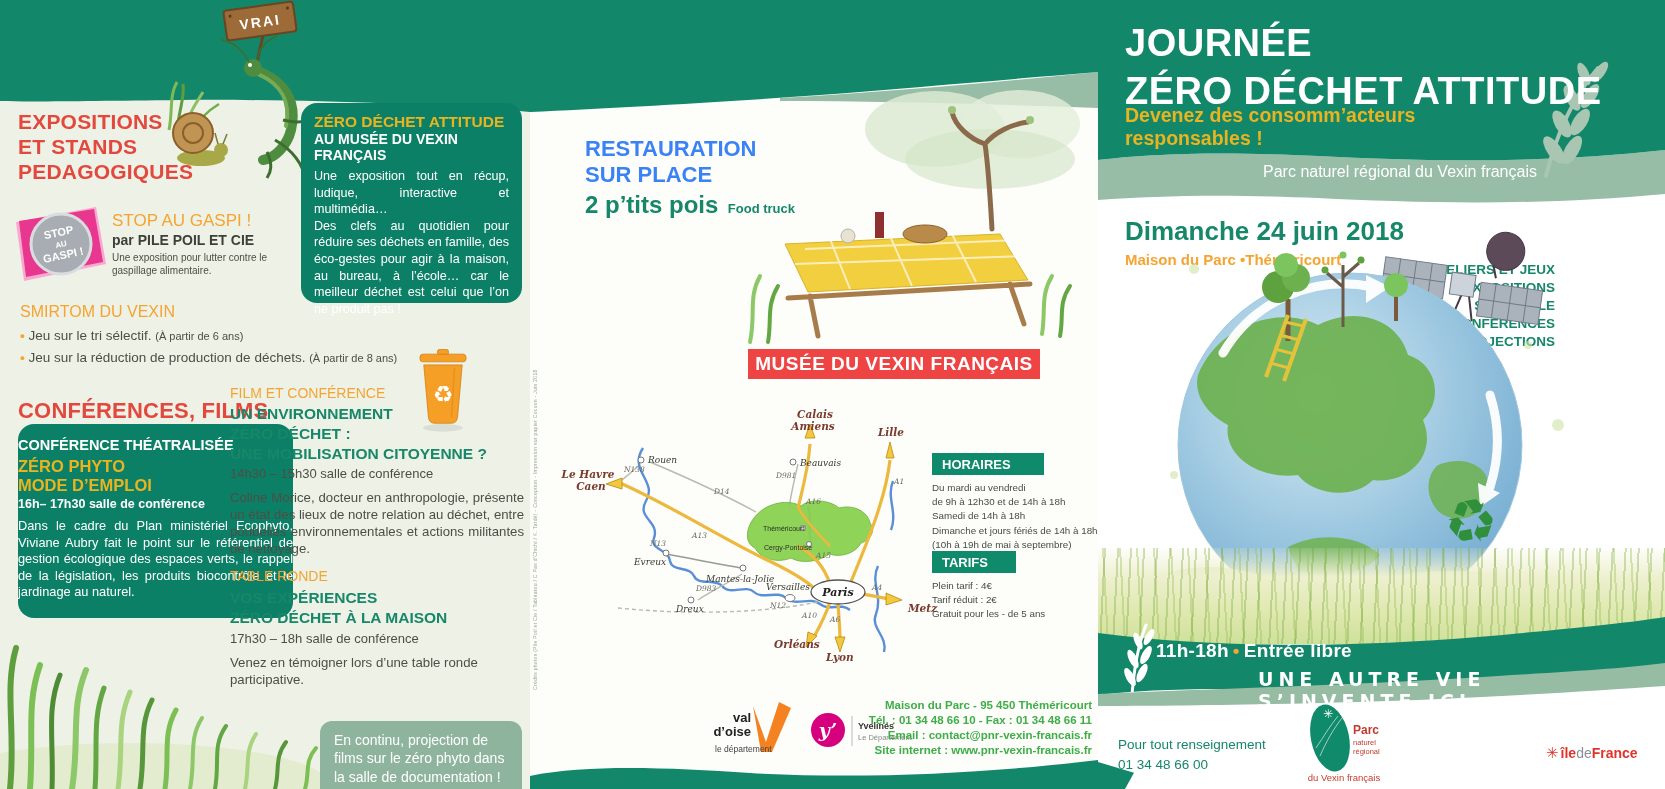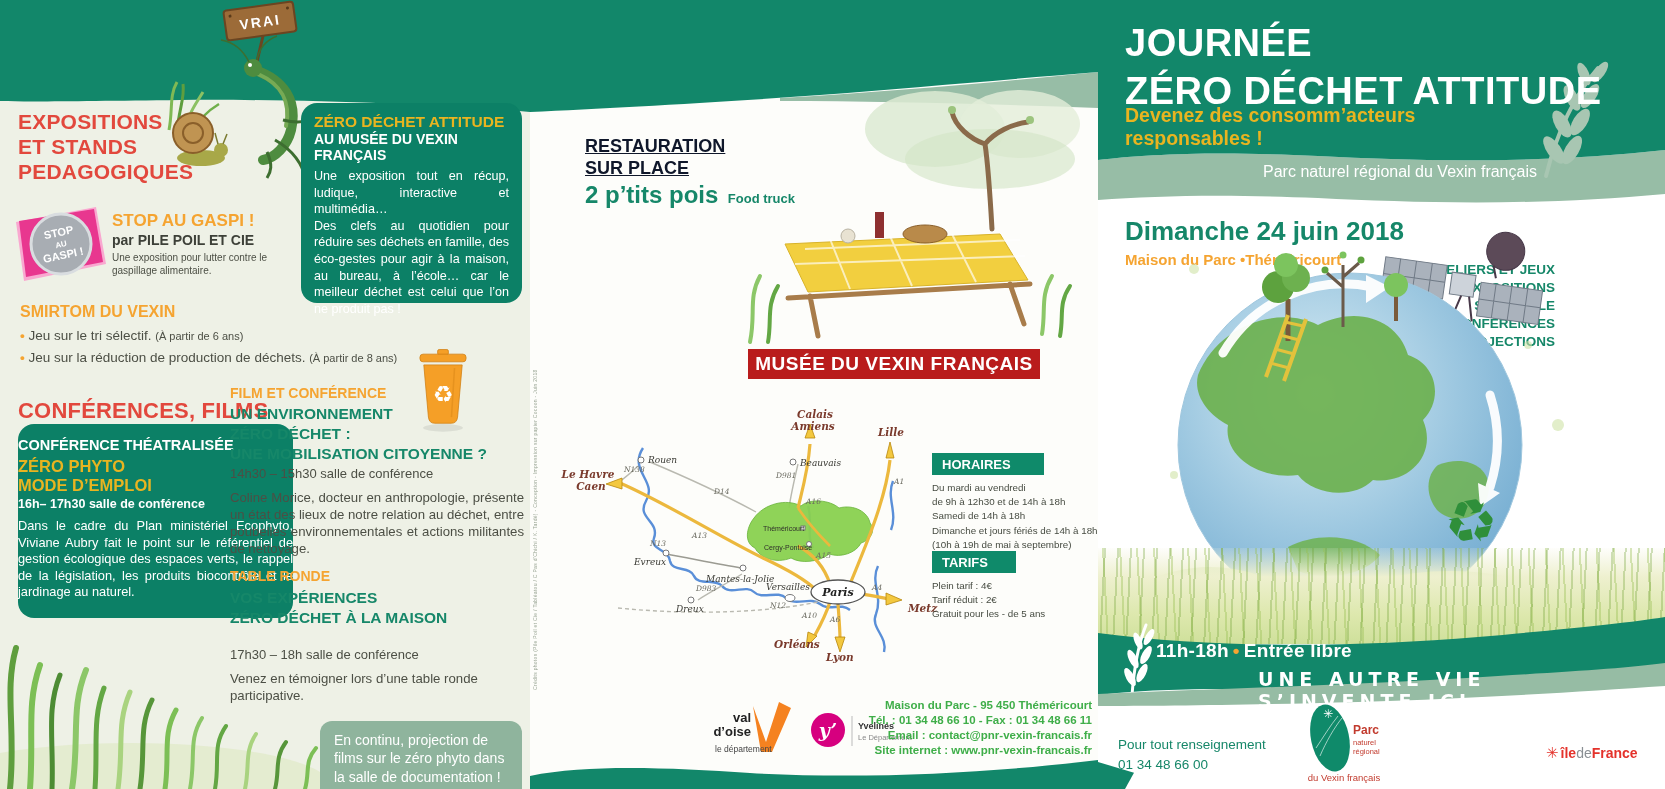--- a/index.html
+++ b/index.html
@@ -6,36 +6,36 @@
   .stage{position:relative;width:1665px;height:789px;overflow:hidden;background:#fff;
          font-family:"Liberation Sans",sans-serif;color:#4c4f45;}
   .abs{position:absolute;}
   .p-left{left:0;top:0;width:530px;height:789px;background:#eef1e6;}
   .p-mid{left:530px;top:0;width:568px;height:789px;background:#fdfdfa;}
   .p-right{left:1098px;top:0;width:567px;height:789px;background:#ffffff;}
   .b{font-weight:bold;}
   .nw{white-space:nowrap;}
   
   .t-red{color:#e2483d;font-weight:bold;font-size:21px;line-height:1.18;letter-spacing:.2px;}
-  .orange-h{color:#f5a431;font-weight:bold;}
+  .orange-h{color:#f5a431;font-weight:normal;}
   .green-h{color:#168769;font-weight:bold;}
   .body-txt{font-size:13.2px;line-height:1.3;color:#4c4f45;}
   .gbox{background:#0c8066;border-radius:16px;color:#fff;box-sizing:border-box;}
   .gbox .gold-t{color:#e9b420;font-weight:bold;}
   .jus{text-align:justify;}
   .bullet-line{font-size:13.5px;color:#4c4f45;white-space:nowrap;line-height:21px;}
   .bullet-line::before{content:"• ";color:#f5a431;font-weight:bold;}
   .note{font-size:11px;}
   .sagebox{background:#8fb49d;border-radius:12px;color:#fff;font-size:14px;line-height:1.32;
            padding:10px 14px;box-sizing:border-box;margin-top:42px;}
   
-  .resto-h{color:#0f172a;font-weight:bold;font-size:18px;line-height:1.2;text-decoration:underline;}
+  .resto-h{color:#3b82f6;font-weight:bold;font-size:22px;line-height:1.2;}
   .brand{color:#168769;font-weight:bold;font-size:24px;}
   .brand-sfx{color:#168769;font-weight:600;font-size:13px;margin-left:5px;}
-  .banner{background:#b91c1c;color:#fff;font-weight:bold;font-size:19px;letter-spacing:.5px;
+  .banner{background:#ef4444;color:#fff;font-weight:bold;font-size:19px;letter-spacing:.5px;
           display:flex;align-items:center;justify-content:center;}
   .info-h{background:#0f8a6a;color:#fff;font-weight:bold;font-size:13px;
           display:flex;align-items:center;padding:8px 10px;box-sizing:border-box;}
   .hlines div{font-size:9.8px;line-height:1.45;color:#474c42;white-space:nowrap;}
   .contact{color:#3fae49;font-size:11.5px;line-height:1.3;text-align:right;font-weight:600;}
   .credits{writing-mode:vertical-rl;transform:rotate(180deg);font-size:5px;color:#9aa695;
            letter-spacing:.3px;white-space:nowrap;}
   
   .mapDest{font:italic bold 10.5px "DejaVu Serif",serif;fill:#7a3a2c;}
   .mapCity{font:italic 9px "DejaVu Serif",serif;fill:#3a3a34;}
@@ -177,21 +177,21 @@
       <div class="green-h nw" style="font-size:15.5px;line-height:20px">ZÉRO DÉCHET :</div>
       <div class="green-h nw" style="font-size:15.5px;line-height:20px">UNE MOBILISATION CITOYENNE ?</div>
       <div style="font-size:13px;margin-top:2px">14h30 – 15h30 salle de conférence</div>
       <div class="body-txt jus" style="margin-top:8px">Coline Morice, docteur en anthropologie, présente un état des lieux de notre relation au déchet, entre poubelles environnementales et actions militantes de nettoyage.</div>
     </div>
 
     <div class="abs" style="left:230px;top:568px;width:294px">
       <div class="orange-h" style="font-size:14px">TABLE RONDE</div>
       <div class="green-h nw" style="font-size:15.5px;line-height:20px;margin-top:4px">VOS EXPÉRIENCES</div>
       <div class="green-h nw" style="font-size:15.5px;line-height:20px">ZÉRO DÉCHET À LA MAISON</div>
-      <div style="font-size:13px;margin-top:19px">17h30 – 18h salle de conférence</div>
+      <div style="font-size:13px;margin-top:3px">17h30 – 18h salle de conférence</div>
       <div class="body-txt" style="margin-top:8px;width:250px">Venez en témoigner lors d’une table ronde participative.</div>
     </div>
 
     <svg class="abs" style="left:0;top:570px" width="345" height="219" viewBox="0 0 345 219">
       <ellipse cx="130" cy="215" rx="200" ry="42" fill="#dfe9c6" opacity=".7"></ellipse>
       <g fill="none" stroke-linecap="round">
         <path d="M10,219 C16,160 4,120 16,78" stroke="#5f9e3e" stroke-width="6"></path>
         <path d="M30,219 C34,165 26,135 40,95" stroke="#7cbf55" stroke-width="6"></path>
         <path d="M52,219 C54,170 46,140 60,105" stroke="#4d8c34" stroke-width="5"></path>
         <path d="M72,219 C80,168 70,140 86,100" stroke="#8cc768" stroke-width="6"></path>

